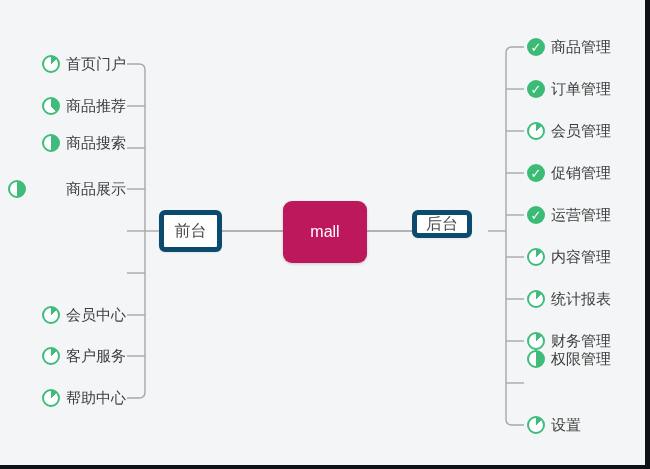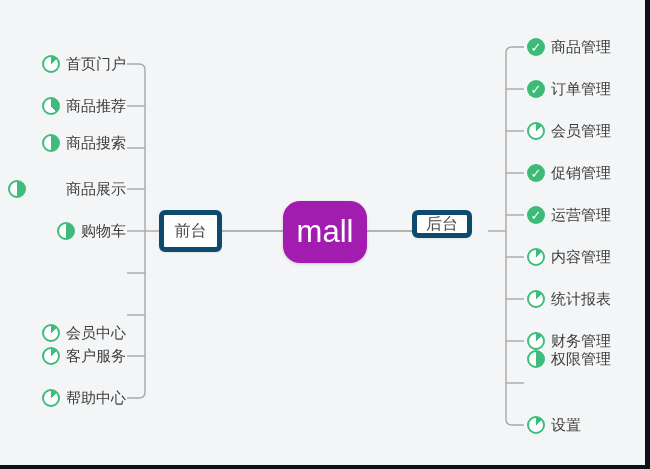--- a/index.html
+++ b/index.html
@@ -5,22 +5,22 @@
   html,body{margin:0;padding:0;background:#e9e9e9;}
   .canvas{
     position:relative;width:650px;height:469px;overflow:hidden;
     background:#f4f5f6;
     font-family:"Liberation Sans","DejaVu Sans",sans-serif;
   }
   svg.connectors{position:absolute;left:0;top:0;z-index:1;}
   .node{position:absolute;z-index:2;display:flex;align-items:center;justify-content:center;box-sizing:border-box;}
   .root-node{
     left:283px;top:201px;width:84px;height:62px;
-    background:#a21caf;border-radius:17px;color:#ffffff;
-    font-size:31px;box-shadow:0 1px 3px rgba(0,0,0,.18);cursor:default;
+    background:#be185d;border-radius:9px;color:#ffffff;
+    font-size:16px;box-shadow:0 1px 3px rgba(0,0,0,.18);cursor:default;
   }
   .branch-node{
     background:#ffffff;border:5px solid #0c4a6e;border-radius:6px;
     color:#4a4a4a;font-size:16px;box-shadow:0 1px 2px rgba(0,0,0,.07);cursor:default;
   }
   .branch-left{left:159px;top:210px;width:63px;height:42px;}
   .branch-right{left:412px;top:210px;width:60px;height:28px;}
   .leaf{
     position:absolute;z-index:2;height:22px;display:flex;align-items:center;gap:6px;
     font-size:15px;color:#3e3e3e;white-space:nowrap;cursor:default;
@@ -91,25 +91,21 @@
     <span>商品推荐</span>
   </div>
   <div class="leaf leaf-left" style="top:132px;right:524px;">
     <span class="marker progress-half"></span>
     <span>商品搜索</span>
   </div>
   <div class="leaf leaf-left" style="top:178px;right:524px;gap:40px;">
     <span class="marker progress-half"></span>
     <span>商品展示</span>
   </div>
-  <div class="leaf leaf-left" style="top:220px;right:524px;">
-    <span class="marker progress-half"></span>
-    <span>购物车</span>
-  </div>
-  <div class="leaf leaf-left" style="top:322px;right:524px;">
+  <div class="leaf leaf-left" style="top:304px;right:524px;">
     <span class="marker progress-eighth"></span>
     <span>会员中心</span>
   </div>
   <div class="leaf leaf-left" style="top:345px;right:524px;">
     <span class="marker progress-eighth"></span>
     <span>客户服务</span>
   </div>
   <div class="leaf leaf-left" style="top:387px;right:524px;">
     <span class="marker progress-eighth"></span>
     <span>帮助中心</span>

